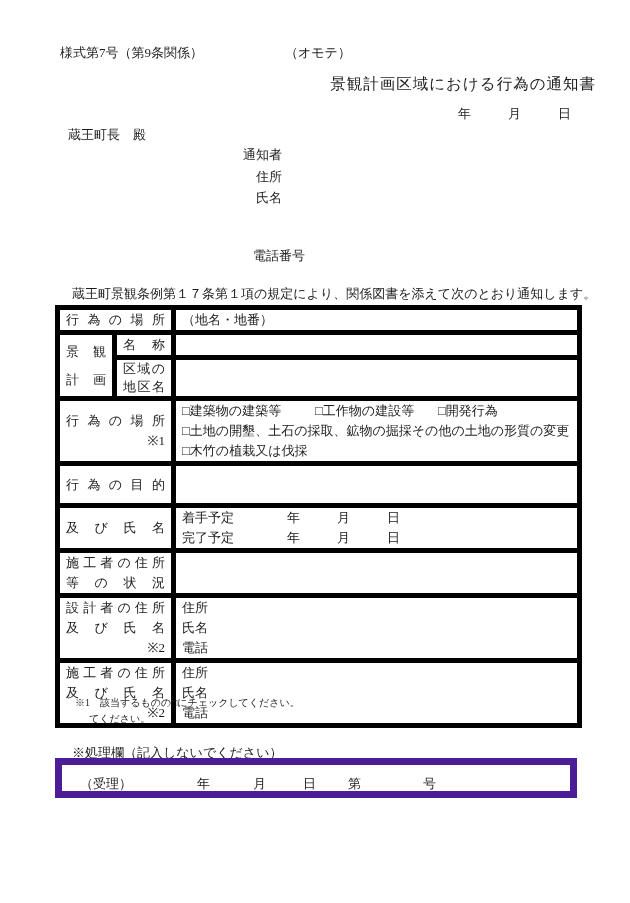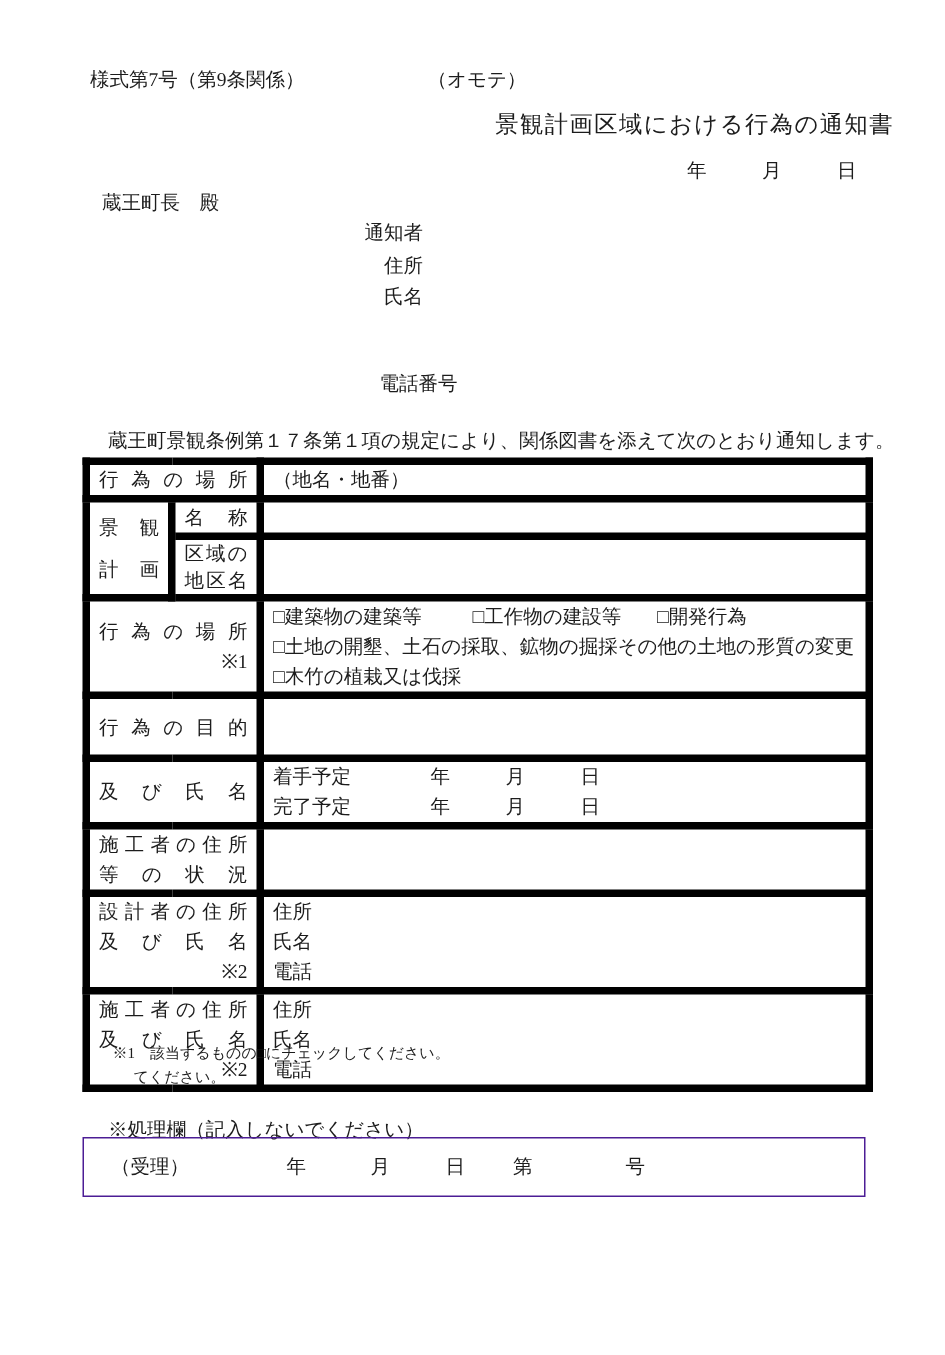--- a/index.html
+++ b/index.html
@@ -24,21 +24,21 @@
   .ln{line-height:20px;white-space:nowrap;}
   .opt1{display:inline-block;width:133px;}
   .opt2{display:inline-block;width:123px;}
   .pl{display:inline-block;width:105px;}
   .ym{display:inline-block;width:50px;}
   
   .notes{font-size:10px;line-height:15.5px;}
   .note-indent{margin-left:14px;}
   .procbox{
     position:absolute;left:55px;top:758px;width:522px;height:40px;
-    border:1px solid #4c1d95;box-sizing:border-box;line-height:38px;
+    border:7px solid #4c1d95;box-sizing:border-box;line-height:38px;
     padding-left:18px;white-space:nowrap;
   }
   .procbox .rcv{display:inline-block;width:117px;}
   .procbox .py{display:inline-block;width:56px;}
   .procbox .pm{display:inline-block;width:50px;}
   .procbox .pd{display:inline-block;width:45px;}
   .procbox .pn{display:inline-block;width:75px;}
 </style>
 </head>
 <body>

